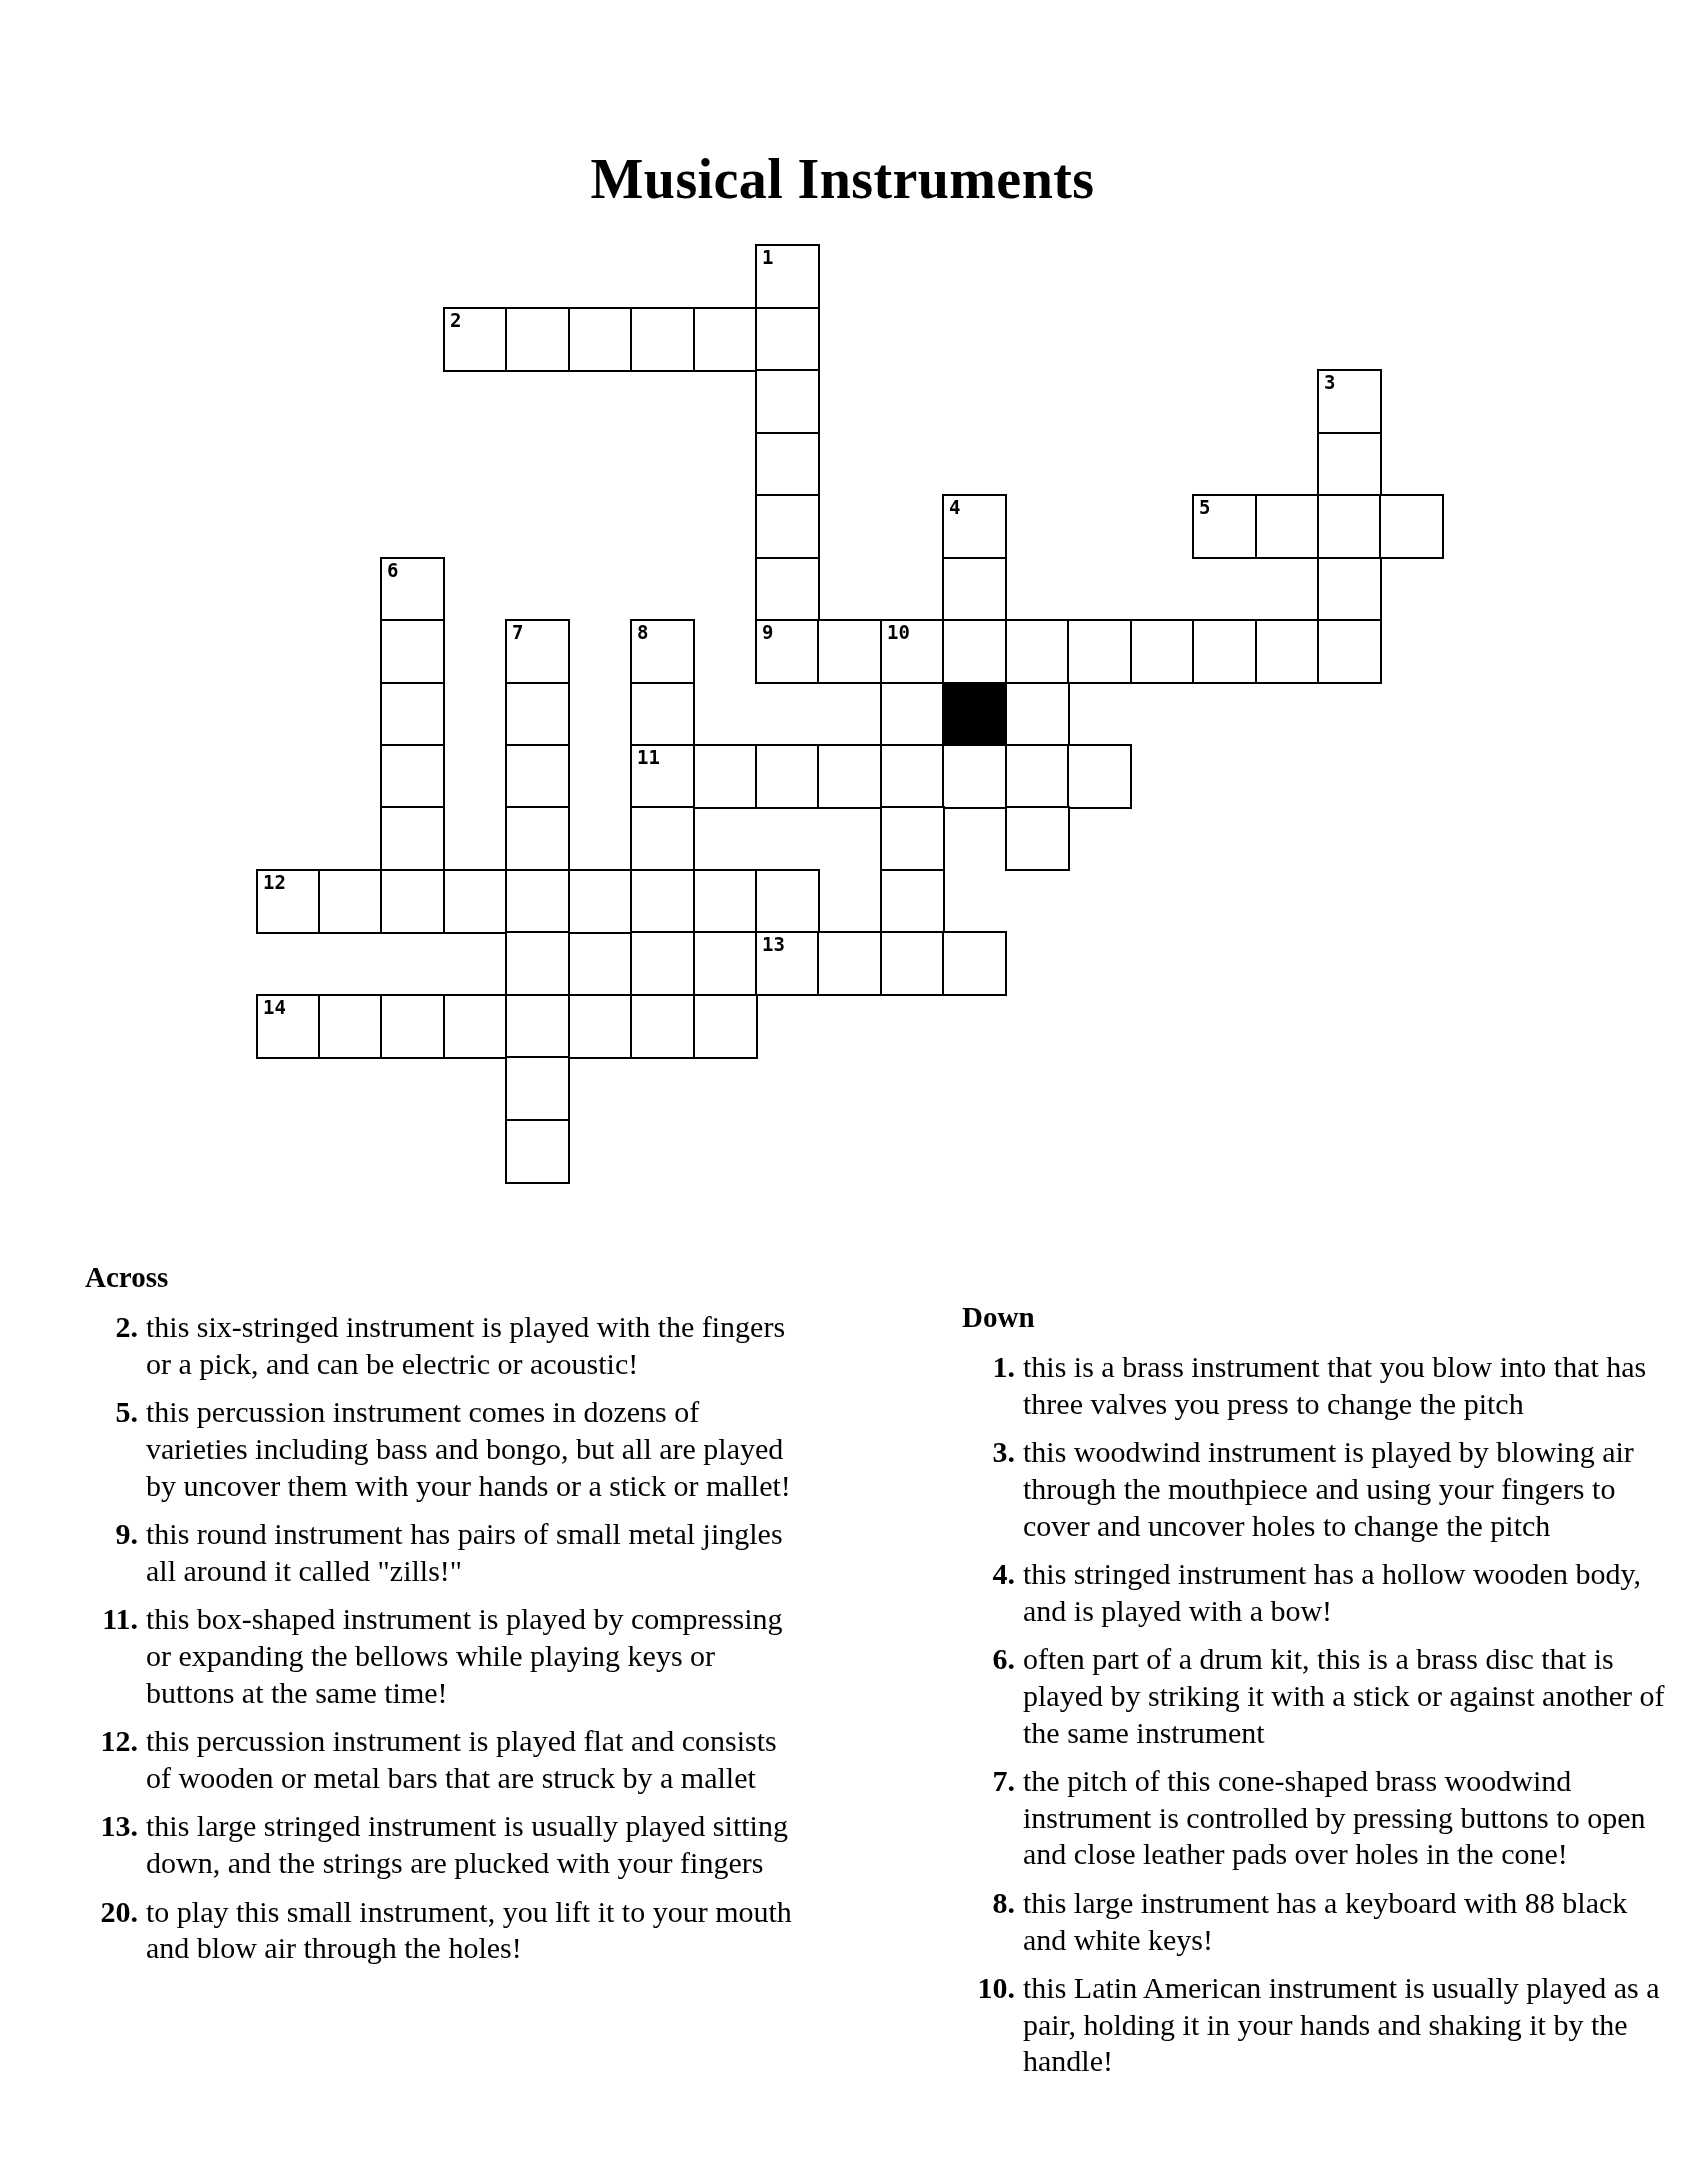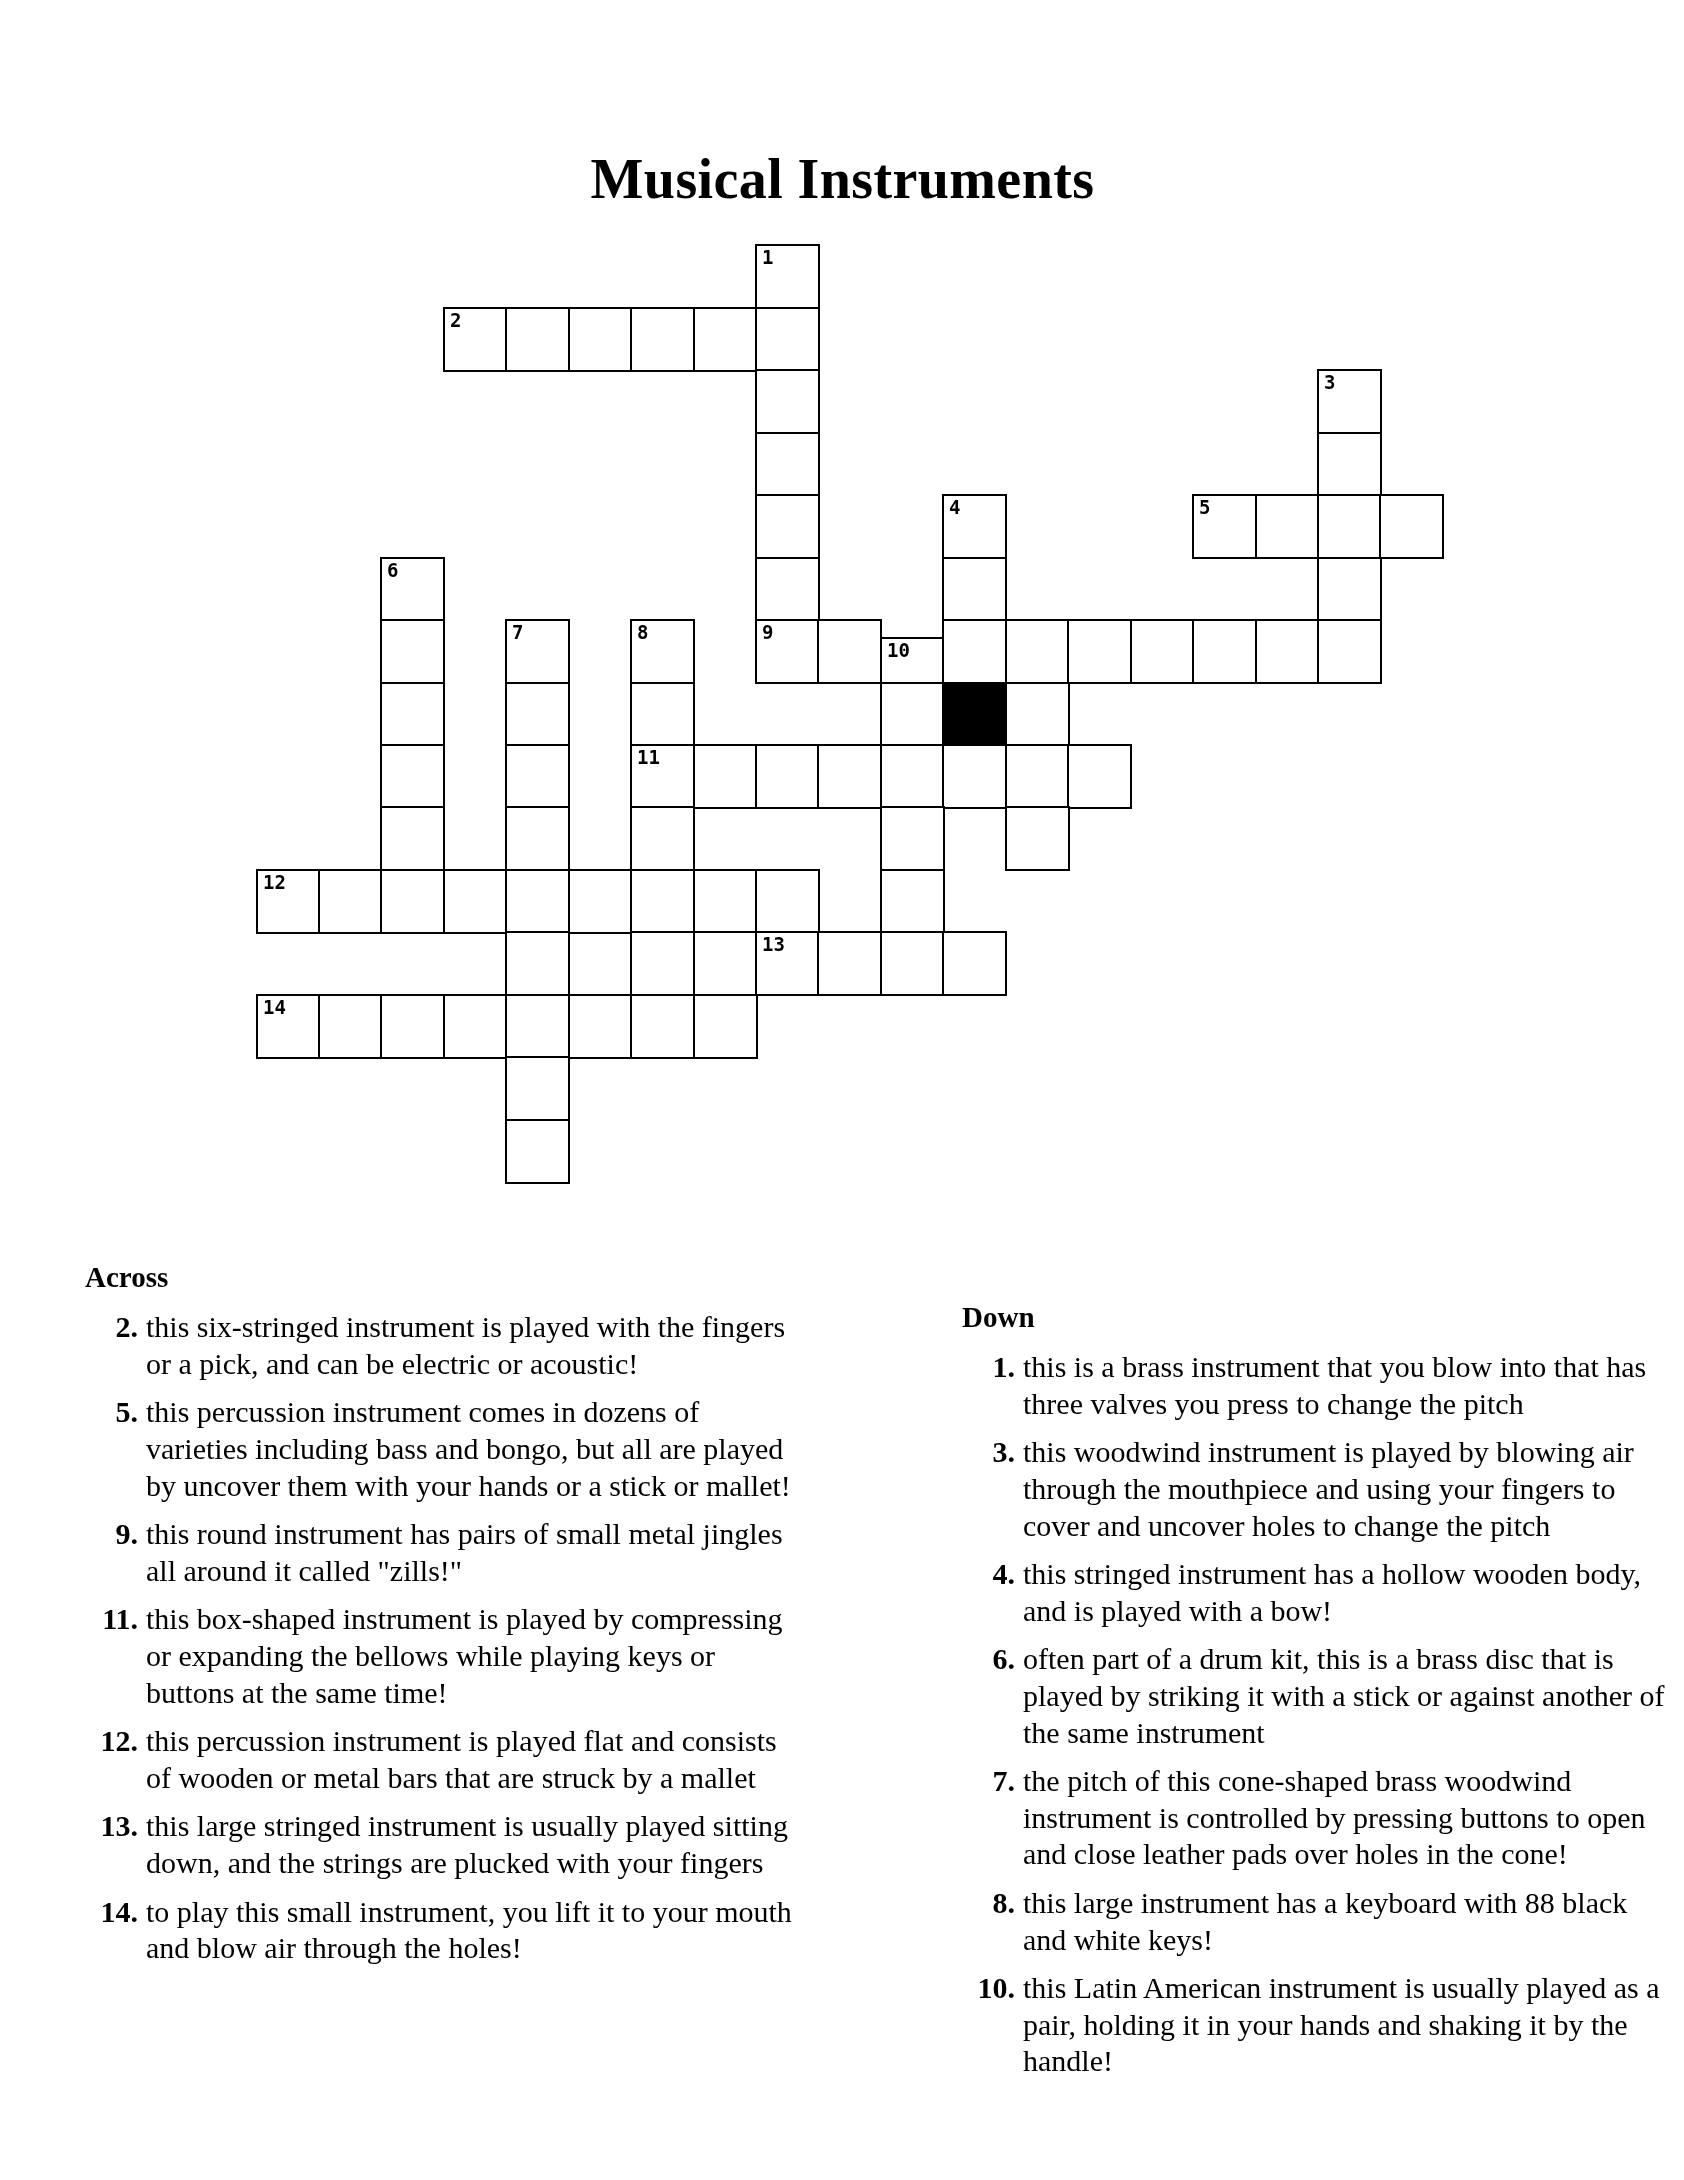--- a/index.html
+++ b/index.html
@@ -145,21 +145,21 @@
     <div class="cw-cell" style="left: 505px; top: 619px; width: 65px; height: 65px;">
       <span class="cw-num">7</span>
     </div>
     <div class="cw-cell" style="left: 630px; top: 619px; width: 65px; height: 65px;">
       <span class="cw-num">8</span>
     </div>
     <div class="cw-cell" style="left: 755px; top: 619px; width: 65px; height: 65px;">
       <span class="cw-num">9</span>
     </div>
     <div class="cw-cell" style="left: 817px; top: 619px; width: 65px; height: 65px;"></div>
-    <div class="cw-cell" style="left: 880px; top: 637px; width: 65px; height: 65px;">
+    <div class="cw-cell" style="left: 880px; top: 619px; width: 65px; height: 65px;">
       <span class="cw-num">10</span>
     </div>
     <div class="cw-cell" style="left: 942px; top: 619px; width: 65px; height: 65px;"></div>
     <div class="cw-cell" style="left: 1005px; top: 619px; width: 65px; height: 65px;"></div>
     <div class="cw-cell" style="left: 1067px; top: 619px; width: 65px; height: 65px;"></div>
     <div class="cw-cell" style="left: 1130px; top: 619px; width: 65px; height: 65px;"></div>
     <div class="cw-cell" style="left: 1192px; top: 619px; width: 65px; height: 65px;"></div>
     <div class="cw-cell" style="left: 1255px; top: 619px; width: 65px; height: 65px;"></div>
     <div class="cw-cell" style="left: 1317px; top: 619px; width: 65px; height: 65px;"></div>
     <div class="cw-cell" style="left: 380px; top: 682px; width: 65px; height: 65px;"></div>
@@ -224,21 +224,21 @@
 
   <div class="clue-col" id="across-col">
     <div class="clue-heading">Across</div>
     <ul class="clue-list" id="across-list">
         <li class="clue-item"><span class="clue-num">2.</span><span class="clue-text">this six-stringed instrument is played with the fingers or a pick, and can be electric or acoustic!</span></li>
         <li class="clue-item"><span class="clue-num">5.</span><span class="clue-text">this percussion instrument comes in dozens of varieties including bass and bongo, but all are played by uncover them with your hands or a stick or mallet!</span></li>
         <li class="clue-item"><span class="clue-num">9.</span><span class="clue-text">this round instrument has pairs of small metal jingles all around it called "zills!"</span></li>
         <li class="clue-item"><span class="clue-num">11.</span><span class="clue-text">this box-shaped instrument is played by compressing or expanding the bellows while playing keys or buttons at the same time!</span></li>
         <li class="clue-item"><span class="clue-num">12.</span><span class="clue-text">this percussion instrument is played flat and consists of wooden or metal bars that are struck by a mallet</span></li>
         <li class="clue-item"><span class="clue-num">13.</span><span class="clue-text">this large stringed instrument is usually played sitting down, and the strings are plucked with your fingers</span></li>
-        <li class="clue-item"><span class="clue-num">14.</span><span class="clue-text">to play this small instrument, you lift it to your mouth and blow air through the holes!</span></li>
+        <li class="clue-item"><span class="clue-num">20.</span><span class="clue-text">to play this small instrument, you lift it to your mouth and blow air through the holes!</span></li>
       </ul>
   </div>
 
   <div class="clue-col" id="down-col">
     <div class="clue-heading">Down</div>
     <ul class="clue-list" id="down-list">
         <li class="clue-item"><span class="clue-num">1.</span><span class="clue-text">this is a brass instrument that you blow into that has three valves you press to change the pitch</span></li>
         <li class="clue-item"><span class="clue-num">3.</span><span class="clue-text">this woodwind instrument is played by blowing air through the mouthpiece and using your fingers to cover and uncover holes to change the pitch</span></li>
         <li class="clue-item"><span class="clue-num">4.</span><span class="clue-text">this stringed instrument has a hollow wooden body, and is played with a bow!</span></li>
         <li class="clue-item"><span class="clue-num">6.</span><span class="clue-text">often part of a drum kit, this is a brass disc that is played by striking it with a stick or against another of the same instrument</span></li>

